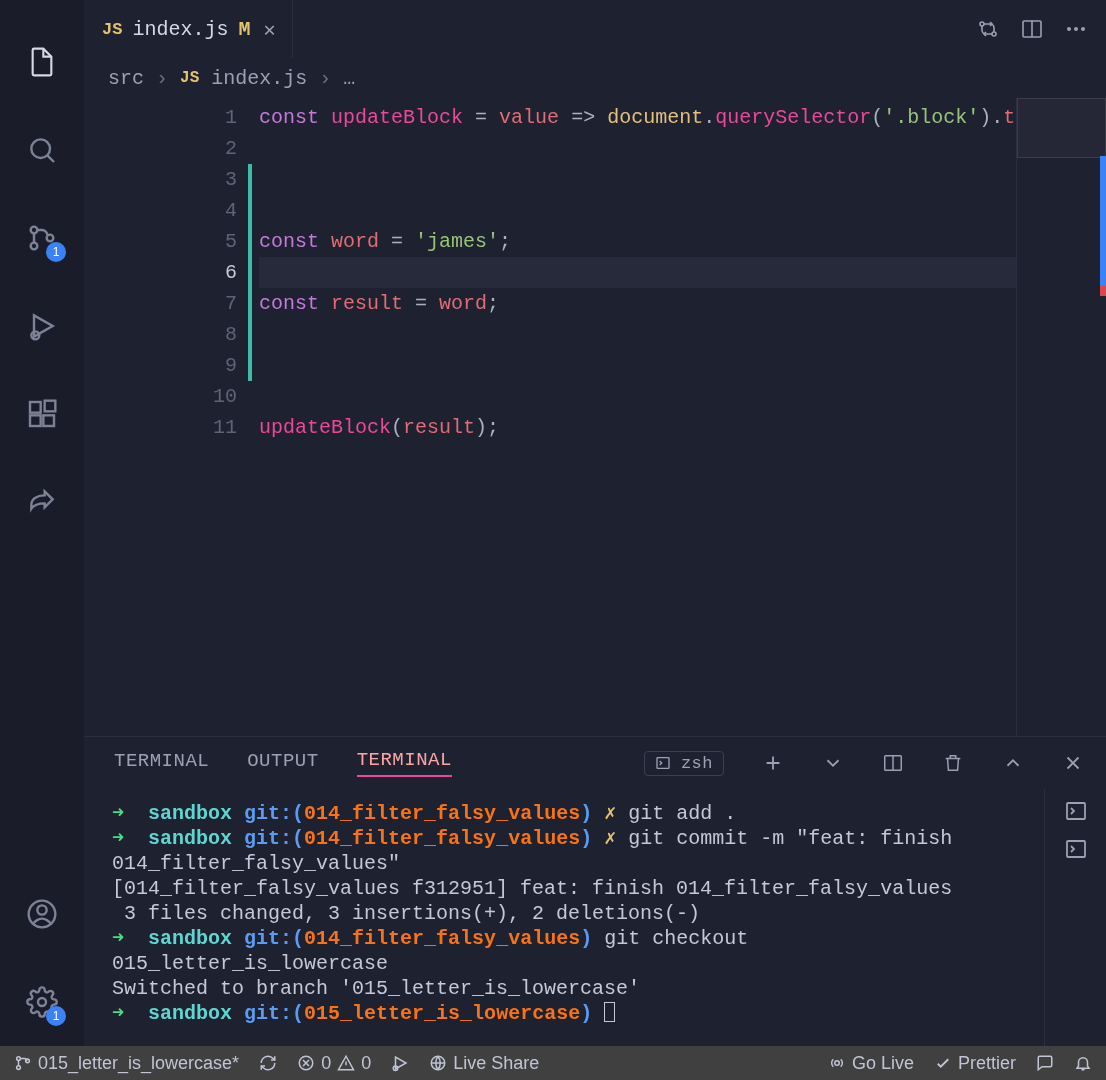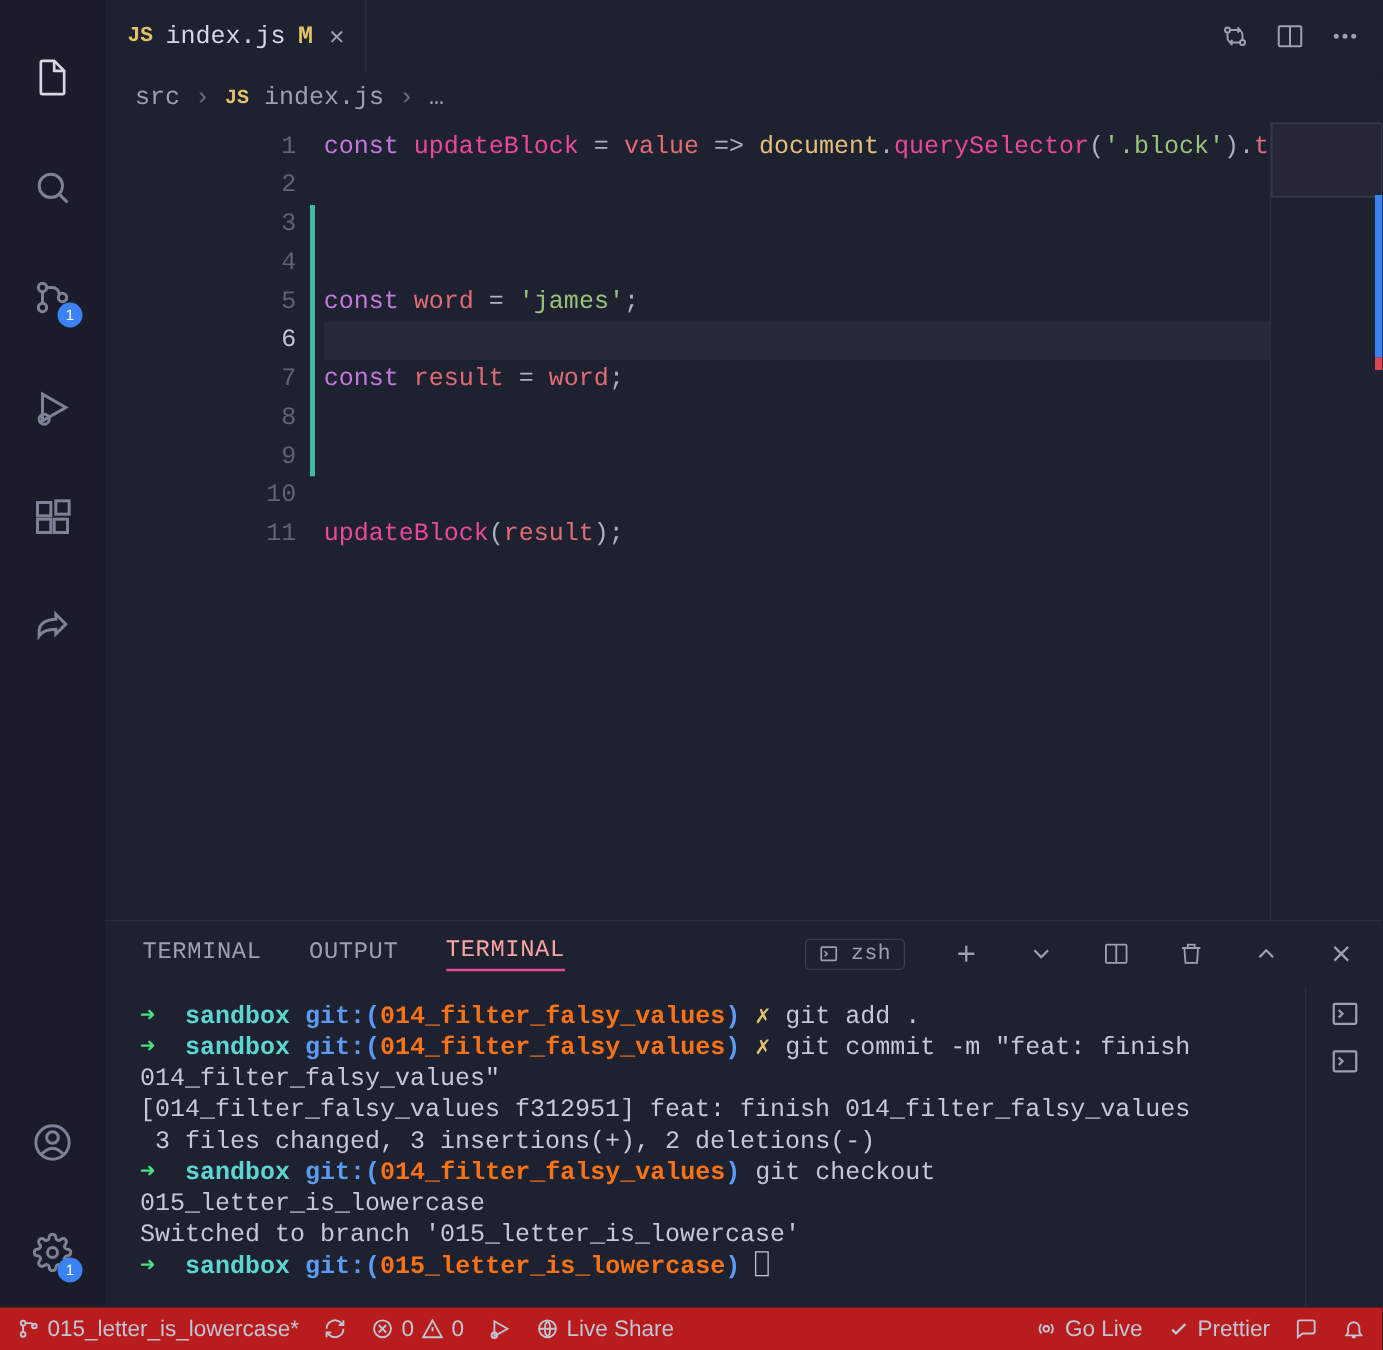--- a/index.html
+++ b/index.html
@@ -194,21 +194,21 @@
   width: 62px;
   border-left: 1px solid #2a2e3f;
   display: flex; flex-direction: column; align-items: center;
   padding-top: 10px; gap: 14px;
   color: #9ba0b3;
 }
 .term-side .ic { width: 24px; height: 24px; cursor: pointer; }
 
 .status-bar {
   height: 34px;
-  background: #b91c1c;
+  background: #404040;
   display: flex; align-items: center;
   padding: 0 14px;
   gap: 20px;
   font-size: 18px;
   color: #c0c4d4;
   font-family: sans-serif;
 }
 .status-bar .grow { flex: 1; }
 .status-bar .sitem { display: flex; align-items: center; gap: 6px; cursor: pointer; }
 .status-bar svg { width: 18px; height: 18px; }

